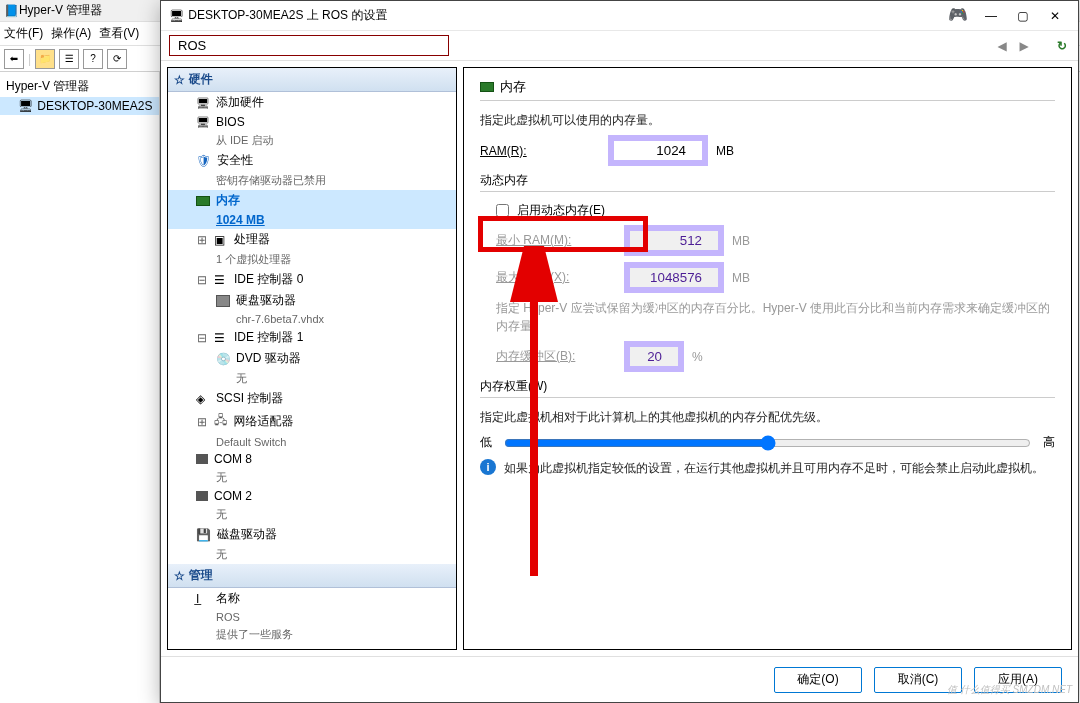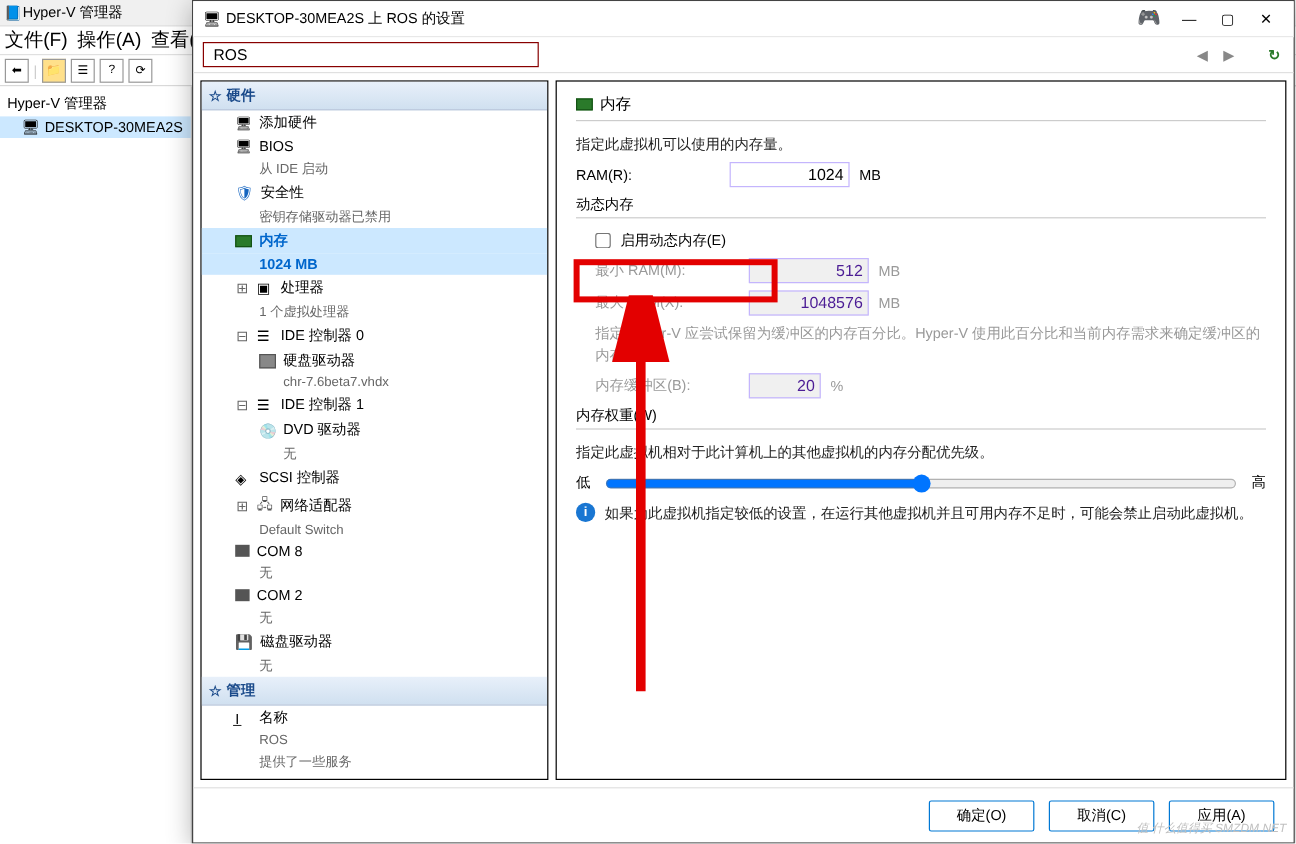--- a/index.html
+++ b/index.html
@@ -1,21 +1,21 @@
 <!DOCTYPE html>
 <html><head>
 <meta charset="utf-8">
 <style>
 * { box-sizing: border-box; margin: 0; padding: 0; font-family: "Microsoft YaHei", "Segoe UI", sans-serif; }
 body { background: #fff; width: 1080px; height: 703px; overflow: hidden; position: relative; font-size: 12px; }
 
 .titlebar { height: 22px; background: #f0f0f0; display: flex; align-items: center; padding: 0 4px; border-bottom: 1px solid #e0e0e0; }
 
 .menubar { height: 24px; display: flex; align-items: center; padding: 0 4px; gap: 8px; border-bottom: 1px solid #e0e0e0; }
-.menubar span { font-size: 16px; }
+.menubar span { font-size: 12px; }
 
 .toolbar { height: 26px; display: flex; align-items: center; padding: 2px 4px; gap: 4px; border-bottom: 1px solid #d0d0d0; }
 .tool-icon { width: 20px; height: 20px; border: 1px solid #999; background: #fff; display: inline-flex; align-items: center; justify-content: center; font-size: 10px; }
 
 .main-layout { display: flex; height: calc(703px - 22px - 24px - 26px); }
 
 .left-pane { width: 160px; border-right: 1px solid #d0d0d0; background: #fff; padding: 4px 0; }
 .left-pane .root { font-size: 12px; padding: 2px 6px; }
 .left-pane .child { font-size: 12px; padding: 2px 6px 2px 18px; background: #cce8ff; display: flex; align-items: center; gap: 4px; }
 
@@ -31,30 +31,30 @@
 .dialog-body { flex: 1; display: flex; overflow: hidden; }
 
 .tree { width: 290px; border: 1px solid #000; margin: 6px; overflow-y: auto; background: #fff; }
 .tree-group { background: linear-gradient(#e8f0fa, #d0e0f0); border-bottom: 1px solid #b0c0d8; padding: 3px 6px; font-weight: bold; color: #1a4a8a; display: flex; align-items: center; gap: 4px; }
 .tree-item { padding: 2px 6px 2px 28px; display: flex; align-items: center; gap: 6px; }
 .tree-item.l2 { padding-left: 48px; }
 .tree-item .sub { color: #666; font-size: 11px; padding-left: 20px; }
 .tree-item.selected { background: #cce8ff; }
 .tree-item .label { color: #000; }
 .tree-item.selected .label { color: #0066cc; font-weight: bold; }
-.tree-item.selected .sub2 { color: #0066cc; font-weight: bold; padding-left: 20px; }
+.tree-item.selected .sub2 { color: #0066cc; font-weight: bold; padding-left: 20px; text-decoration: underline; }
 .expander { width: 12px; display: inline-block; text-align: center; color: #666; }
 .ti-icon { width: 14px; height: 14px; display: inline-block; }
 
 .detail { flex: 1; border: 1px solid #000; margin: 6px 6px 6px 0; padding: 10px 16px; overflow-y: auto; position: relative; }
 .detail-header { display: flex; align-items: center; gap: 6px; font-size: 13px; margin-bottom: 4px; }
 .detail-hr { border-top: 1px solid #ccc; margin: 4px 0 10px 0; }
 .row { display: flex; align-items: center; margin: 6px 0; gap: 8px; }
-.row label { width: 120px; }
-.row input[type=text] { width: 100px; text-align: right; padding: 2px 4px; border: 1px solid #c4b5fd; }
+.row label { width: 120px; text-decoration: underline; }
+.row input[type=text] { width: 100px; text-align: right; padding: 2px 16px; border: 6px solid #c4b5fd; }
 .row .unit { font-size: 12px; }
 .fieldset-label { margin-top: 6px; }
 .desc { color: #222; margin: 6px 0; line-height: 1.5; }
 .disabled { color: #999; }
 .disabled input { background: #f0f0f0; color: #4c1d95; }
 .group-indent { margin-left: 16px; }
 .info-icon { width: 16px; height: 16px; border-radius: 50%; background: #1976d2; color: #fff; display: inline-flex; align-items: center; justify-content: center; font-size: 11px; font-weight: bold; flex-shrink: 0; }
 .slider-wrap { display: flex; align-items: center; gap: 12px; margin: 8px 0; }
 .slider { flex: 1; }
 

